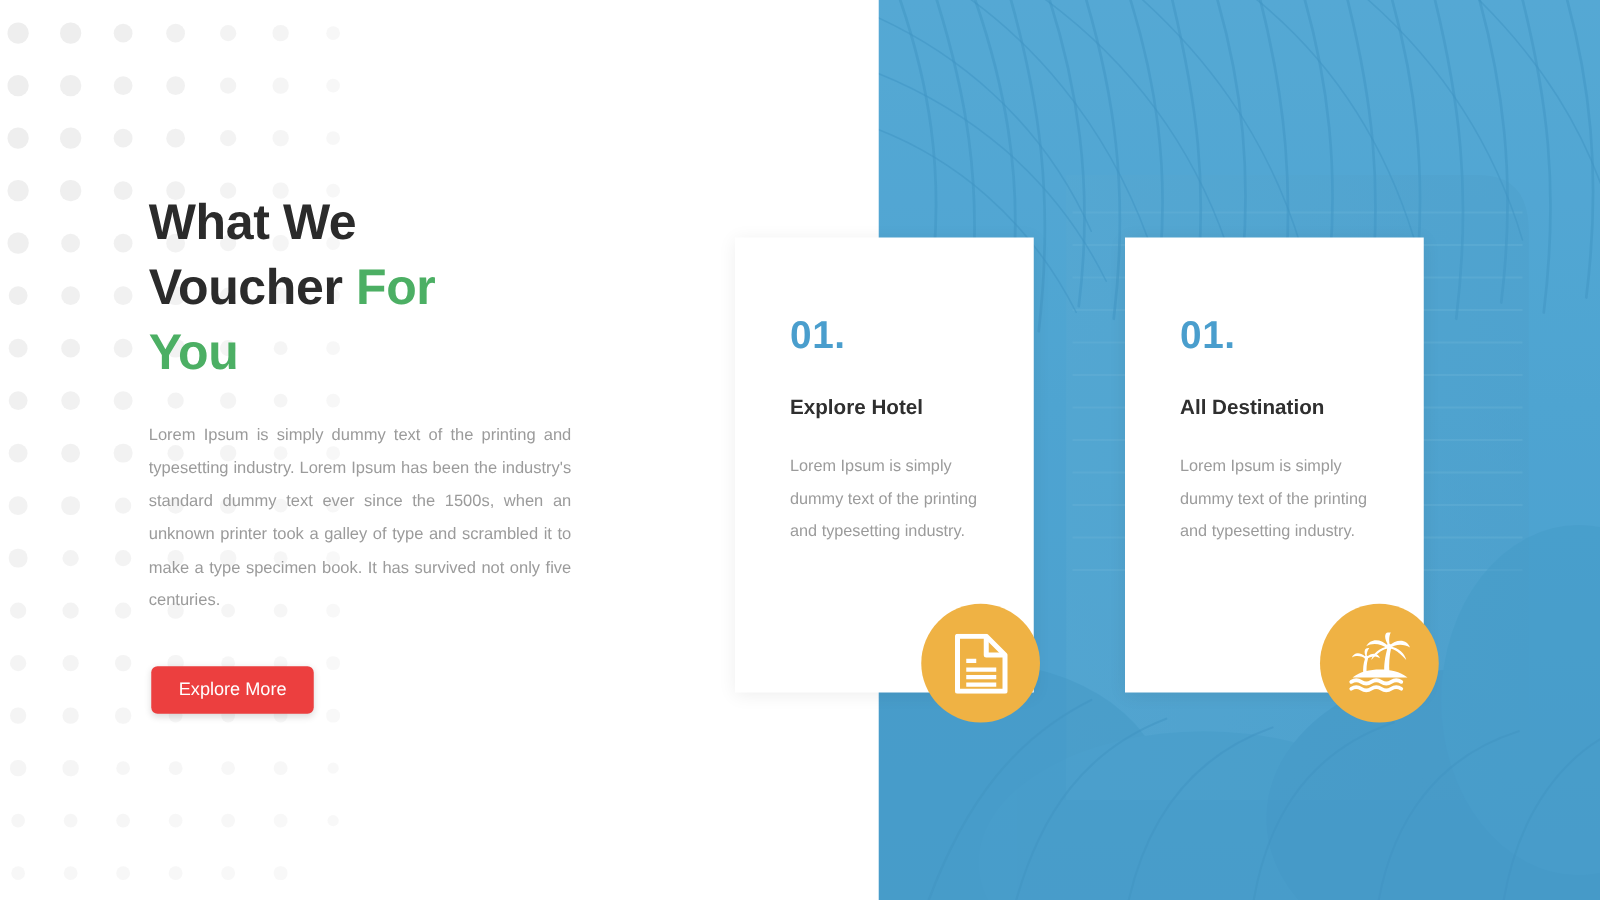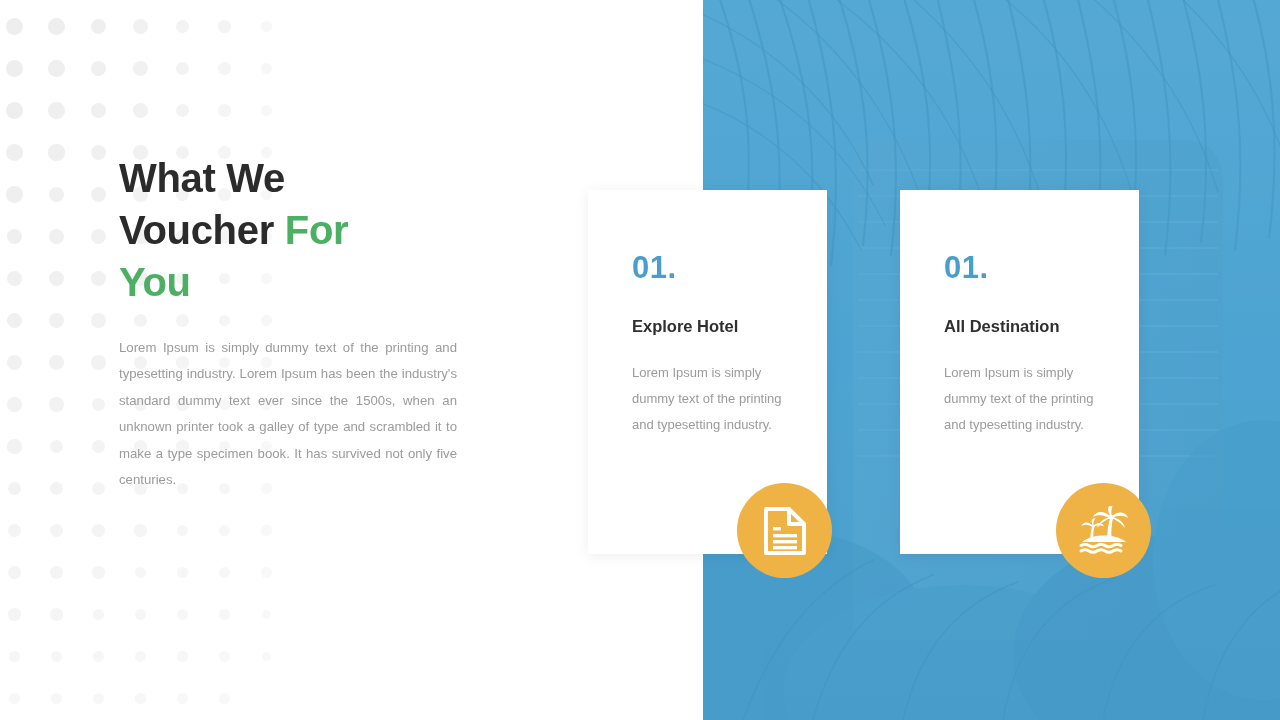--- a/index.html
+++ b/index.html
@@ -336,20 +336,21 @@
   </div>
 
   <h1 id="headline">
     <span>What We</span><br>
     <span>Voucher </span><span class="accent">For</span><br>
     <span class="accent">You</span>
   </h1>
 
   <p id="body-copy">Lorem Ipsum is simply dummy text of the printing and typesetting industry.  Lorem Ipsum has been the industry's standard dummy text ever since the 1500s,  when an unknown printer took a galley of type and scrambled it to make a type specimen book.  It has survived not only five centuries.</p>
 
+  <button id="explore-more">Explore More</button>
 
   <div class="card" id="card-1">
     <div class="card-number">01.</div>
     <div class="card-title">Explore Hotel</div>
     <div class="card-text">Lorem Ipsum is simply dummy text of the printing and typesetting industry.</div>
   </div>
 
   <div class="card" id="card-2">
     <div class="card-number">01.</div>
     <div class="card-title">All Destination</div>

